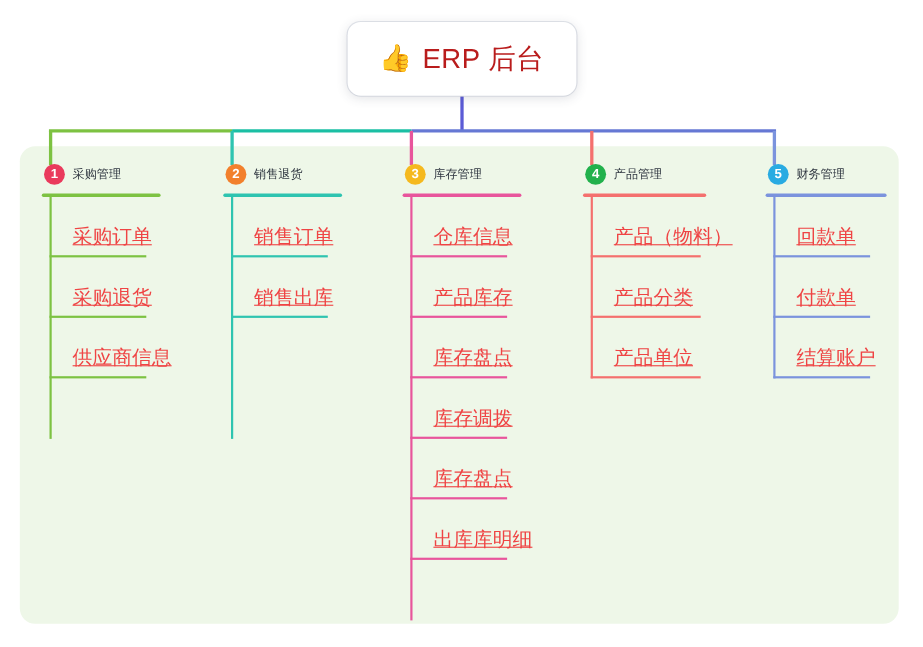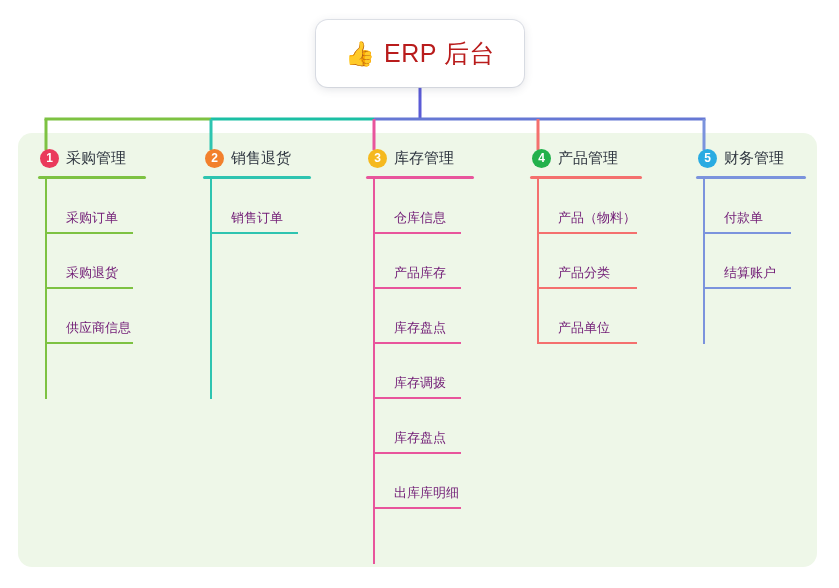--- a/index.html
+++ b/index.html
@@ -87,21 +87,21 @@
     height: 19px;
     border-radius: 50%;
     color: #ffffff;
     font-size: 12px;
     line-height: 19px;
     text-align: center;
     font-weight: bold;
     flex: 0 0 auto;
   }
   .branch-title {
-    font-size: 15px;
+    font-size: 11px;
     color: #2f3640;
     white-space: nowrap;
   }
   .branch-rule {
     height: 3px;
     border-radius: 2px;
     margin-top: 5px;
   }
 
   .leaves {
@@ -116,24 +116,25 @@
   }
   .leaf {
     position: relative;
     height: 55px;
     box-sizing: border-box;
     padding-left: 28px;
     display: flex;
     align-items: flex-end;
   }
   .leaf-label {
-    font-size: 13px;
-    color: #701a75;
+    font-size: 18px;
+    color: #ef4444;
     white-space: nowrap;
     padding-bottom: 7px;
+    text-decoration: underline;
   }
   .leaf-rule {
     position: absolute;
     left: 7px;
     bottom: 0;
     height: 2px;
   }
 </style>
 </head>
 <body>
@@ -187,20 +188,24 @@
           <span class="badge" style="background: rgb(242, 128, 44);">2</span>
           <span class="branch-title">销售退货</span>
         </div>
         <div class="branch-rule" style="background: rgb(46, 196, 176); width: 108px;"></div>
         <div class="leaves">
           <div class="spine" style="background: rgb(46, 196, 176); height: 220px;"></div>
           <div class="leaf">
             <span class="leaf-label">销售订单</span>
             <div class="leaf-rule" style="background: rgb(46, 196, 176); width: 88px;"></div>
           </div>
+          <div class="leaf">
+            <span class="leaf-label">销售出库</span>
+            <div class="leaf-rule" style="background: rgb(46, 196, 176); width: 88px;"></div>
+          </div>
         </div>
       </div>
       <div class="branch" style="left: 366px;">
         <div class="branch-head">
           <span class="badge" style="background: rgb(245, 185, 30);">3</span>
           <span class="branch-title">库存管理</span>
         </div>
         <div class="branch-rule" style="background: rgb(232, 85, 156); width: 108px;"></div>
         <div class="leaves">
           <div class="spine" style="background: rgb(232, 85, 156); height: 385px;"></div>
@@ -254,20 +259,24 @@
       </div>
       <div class="branch" style="left: 696px;">
         <div class="branch-head">
           <span class="badge" style="background: rgb(41, 171, 226);">5</span>
           <span class="branch-title">财务管理</span>
         </div>
         <div class="branch-rule" style="background: rgb(123, 147, 221); width: 110px;"></div>
         <div class="leaves">
           <div class="spine" style="background: rgb(123, 147, 221); height: 165px;"></div>
           <div class="leaf">
+            <span class="leaf-label">回款单</span>
+            <div class="leaf-rule" style="background: rgb(123, 147, 221); width: 88px;"></div>
+          </div>
+          <div class="leaf">
             <span class="leaf-label">付款单</span>
             <div class="leaf-rule" style="background: rgb(123, 147, 221); width: 88px;"></div>
           </div>
           <div class="leaf">
             <span class="leaf-label">结算账户</span>
             <div class="leaf-rule" style="background: rgb(123, 147, 221); width: 88px;"></div>
           </div>
         </div>
       </div>
     </div>

